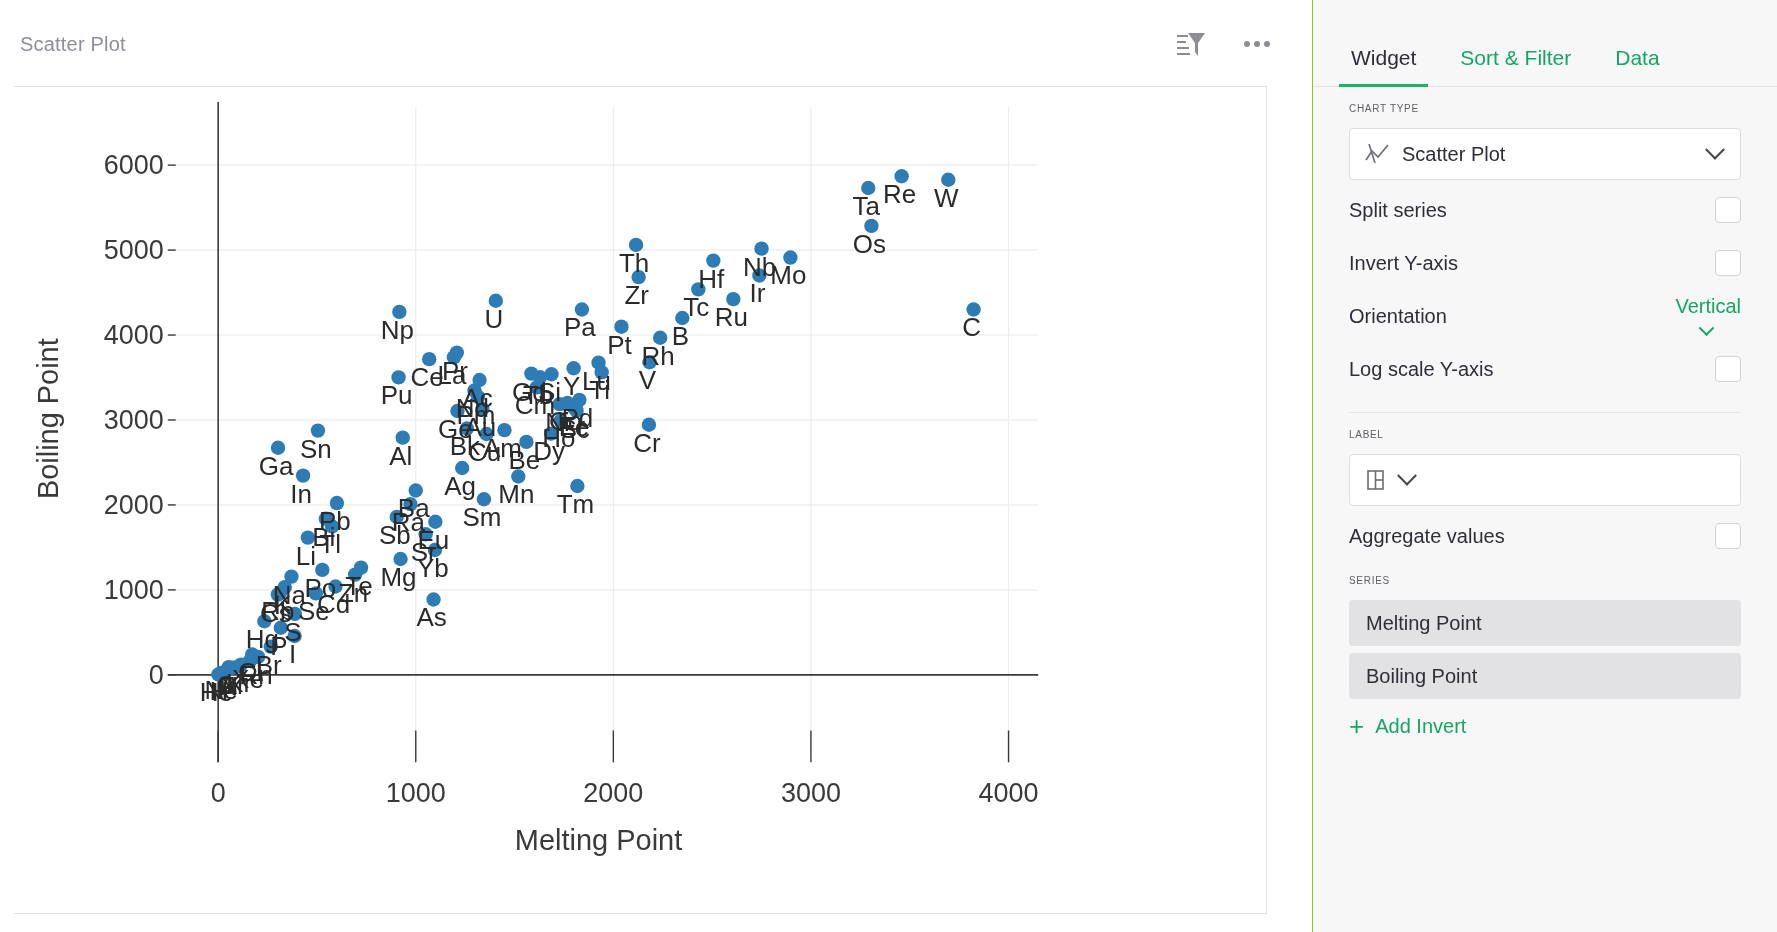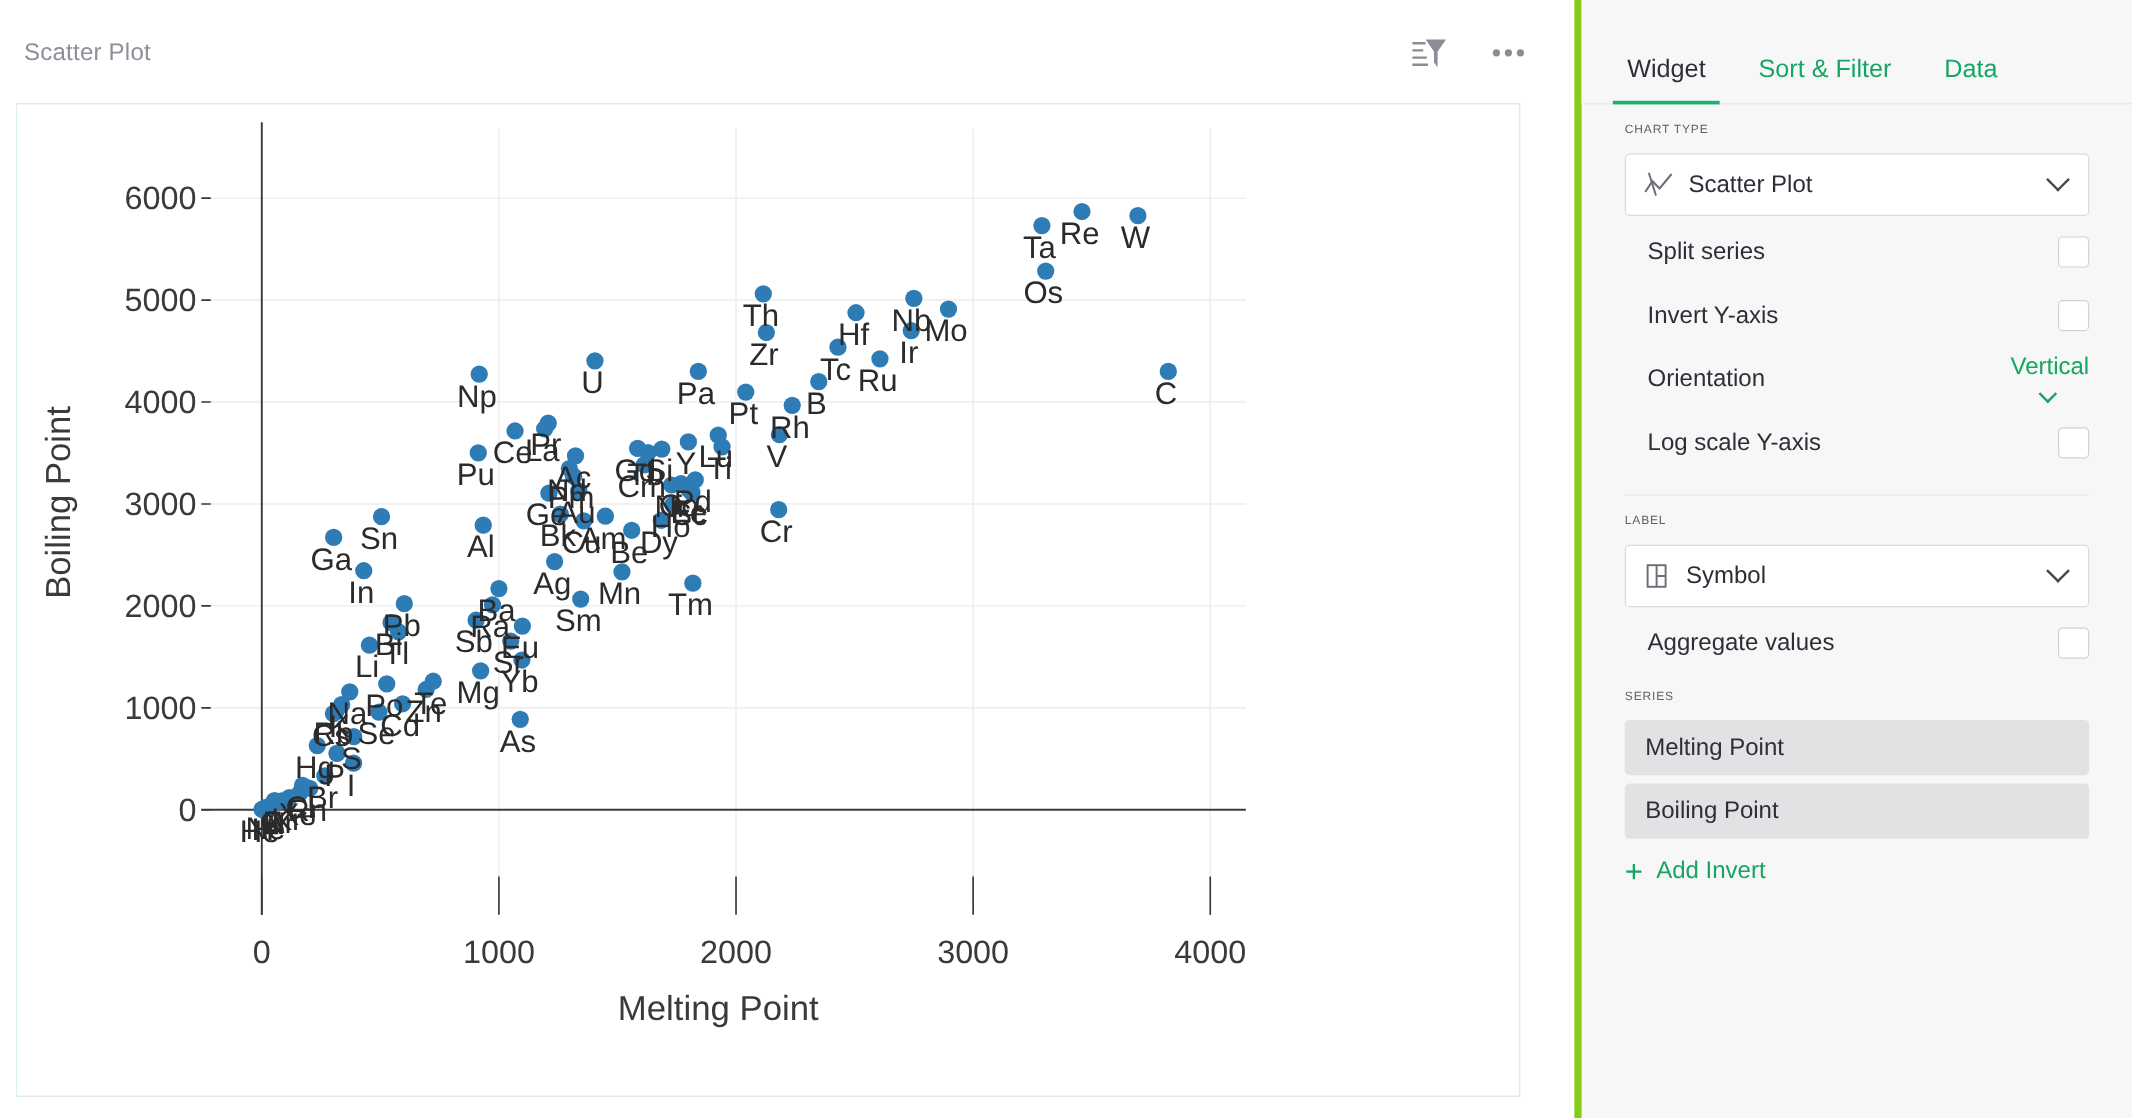--- a/index.html
+++ b/index.html
@@ -70,21 +70,21 @@
     position: absolute;
     left: 0; top: 0; width: 100%; height: 100%;
   }
 
   
   #sidebar {
     width: 465px;
     flex: 0 0 465px;
     height: 932px;
     background: #f7f7f8;
-    border-left: 6px solid #84cc16;
+    border-left: 1px solid #84cc16;
     position: relative;
   }
   #tabs {
     display: flex;
     height: 87px;
     align-items: flex-end;
     padding: 0 0 0 0;
     border-bottom: 1px solid #e6e6e8;
     background: #f7f7f8;
   }
@@ -149,21 +149,20 @@
   .opt-row {
     height: 46px;
     display: flex;
     align-items: center;
     justify-content: space-between;
     margin-top: 7px;
   }
   .opt-label {
     font-size: 20px;
     color: #2e2e38;
-    margin-left: 19px;
   }
   .checkbox {
     width: 26px; height: 26px;
     border: 1px solid #d2d2d6;
     border-radius: 4px;
     background: #fff;
     cursor: pointer;
   }
   .opt-value {
     font-size: 20px;
@@ -509,21 +508,20 @@
       <div class="section-label">LABEL</div>
 
       <div class="select-box">
         <span class="sb-icon">
           <svg width="24" height="24" viewBox="0 0 24 24">
             <rect x="4" y="3" width="15" height="18" fill="none" stroke="#6d6e75" stroke-width="1.6"></rect>
             <line x1="11.5" y1="3" x2="11.5" y2="21" stroke="#6d6e75" stroke-width="1.6"></line>
             <line x1="11.5" y1="12" x2="19" y2="12" stroke="#6d6e75" stroke-width="1.6"></line>
           </svg>
         </span>
-        <span class="sb-text">Symbol</span>
         <span class="chev"></span>
       </div>
 
       <div class="opt-row">
         <span class="opt-label">Aggregate values</span>
         <span class="checkbox"></span>
       </div>
 
       <div class="section-label">SERIES</div>
 

